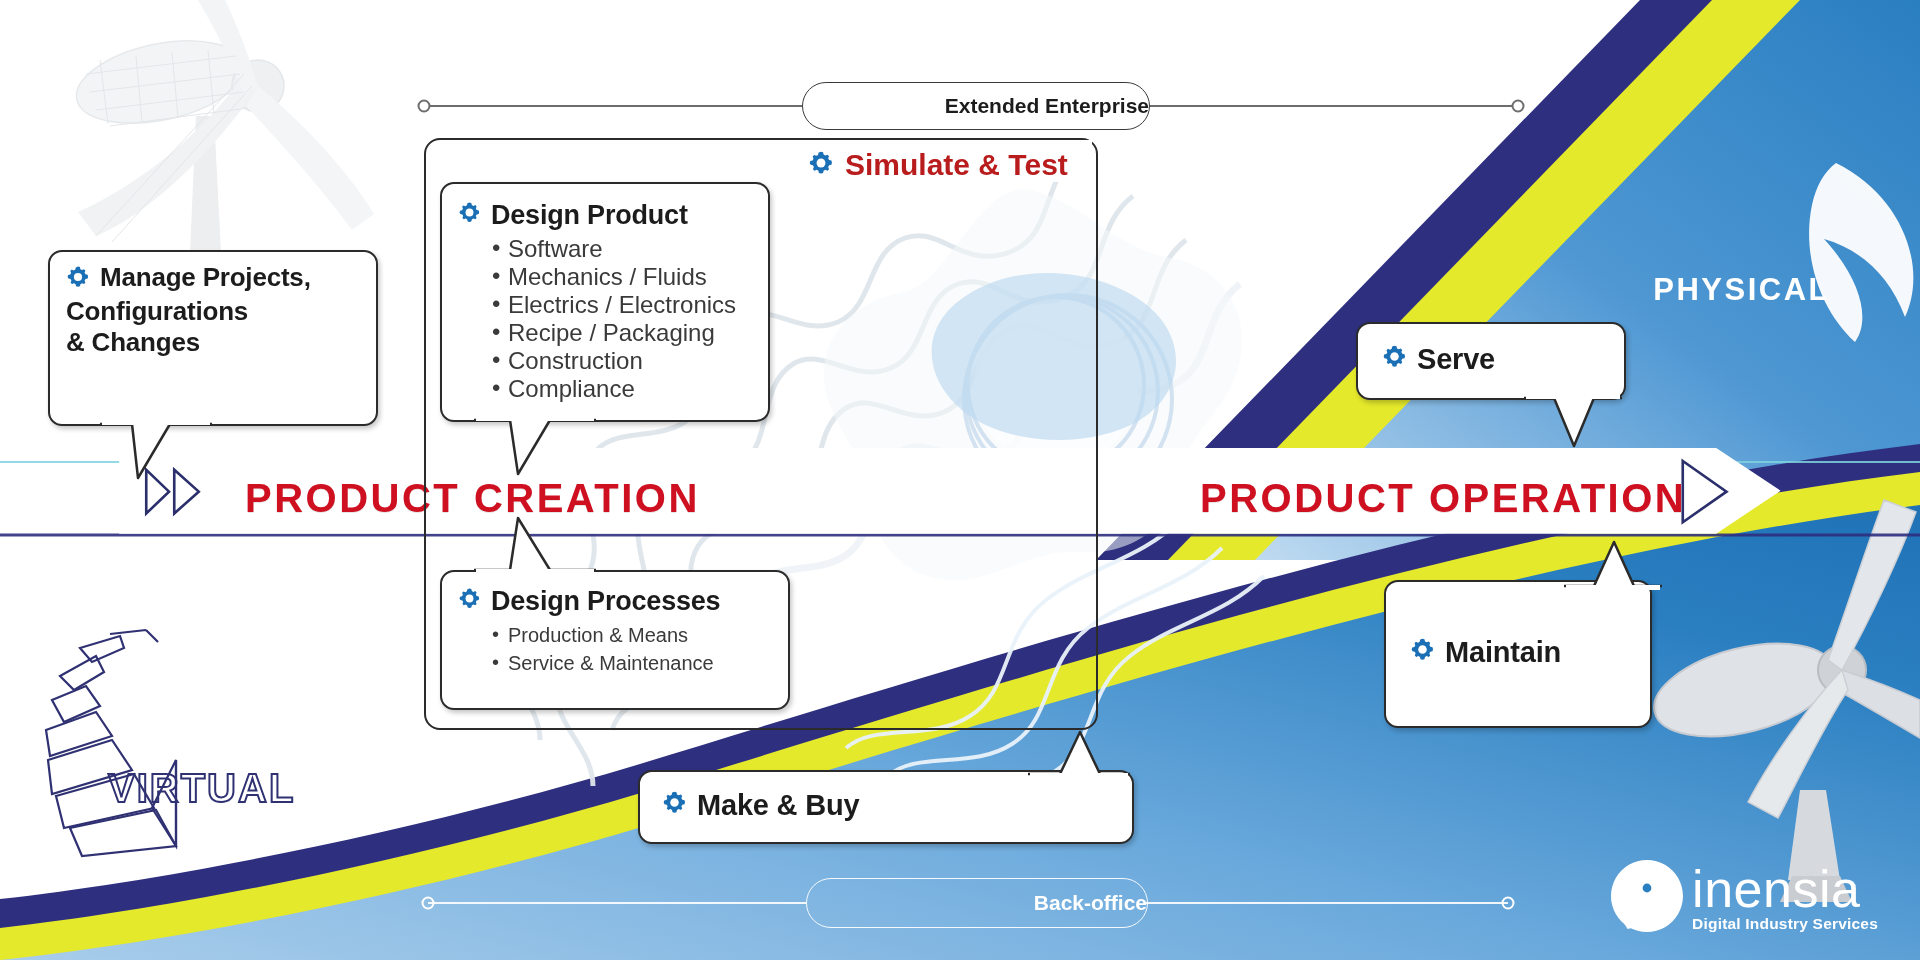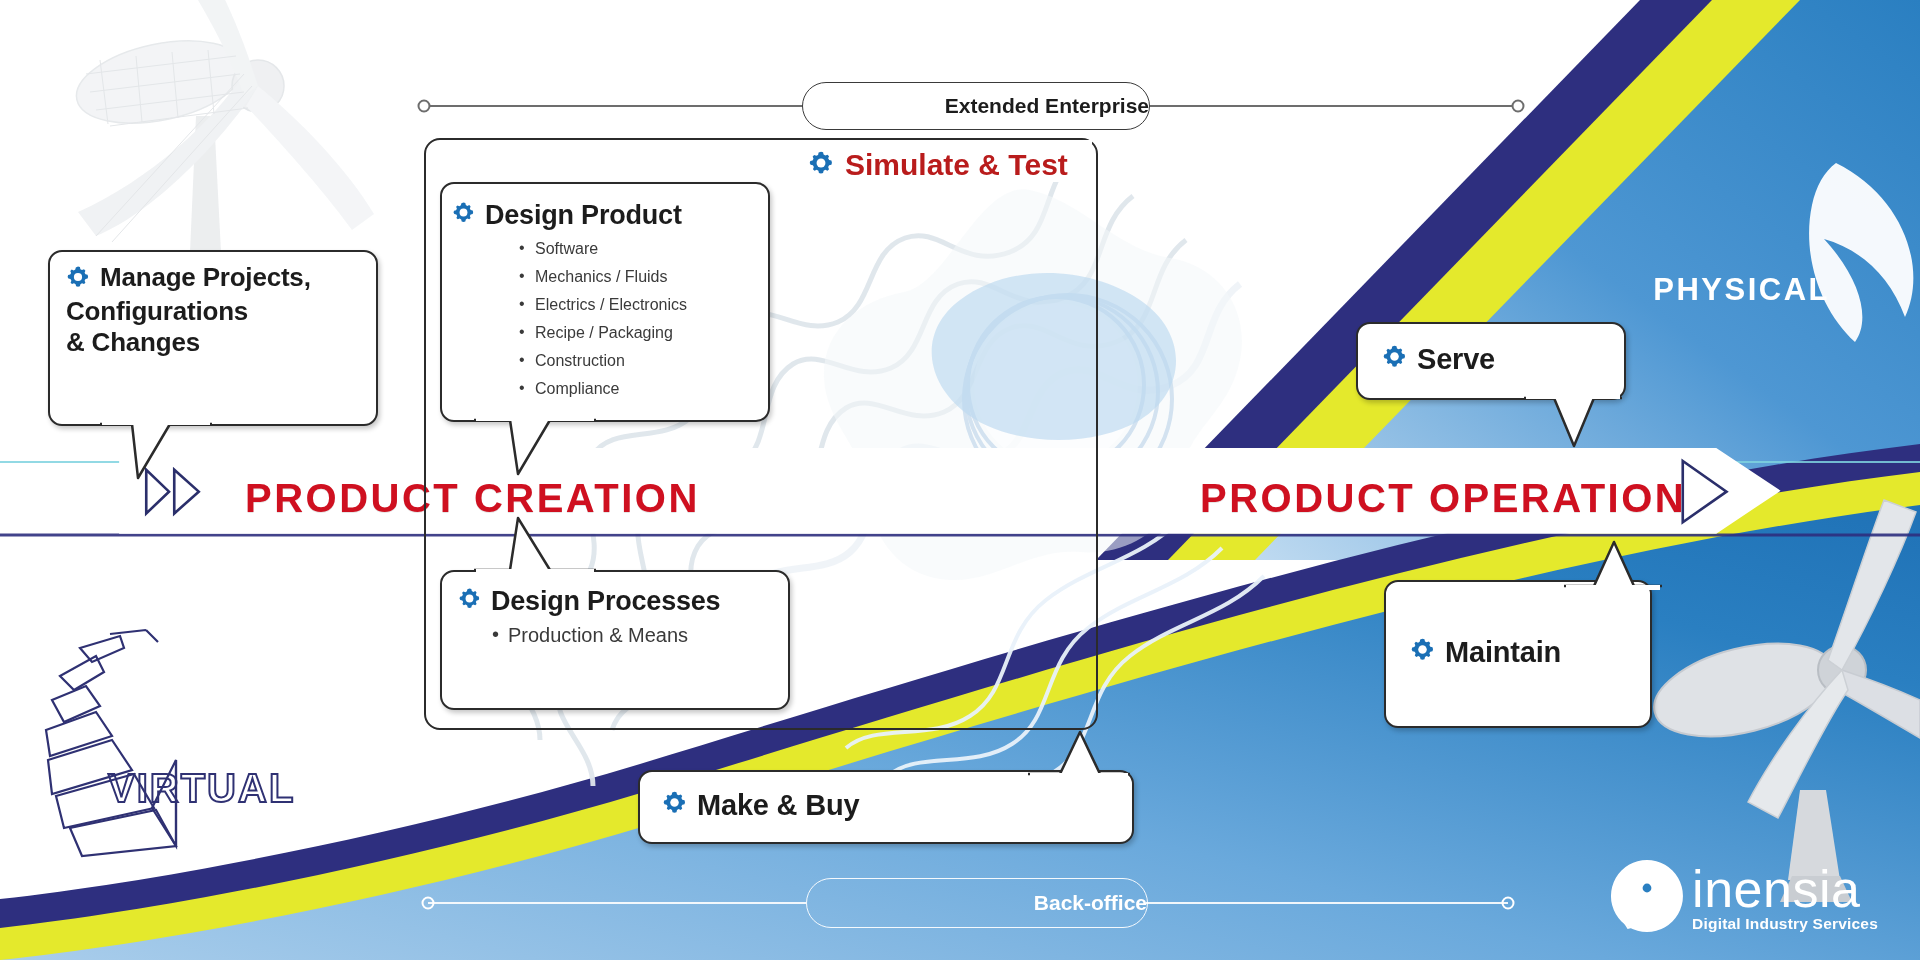--- a/index.html
+++ b/index.html
@@ -329,30 +329,30 @@
         <span>&amp; Changes</span>
       </span>
     </div>
   </div>
   <svg class="tail" style="left:96px; top:420px;" width="120" height="66">
     <path d="M4,4 L36,4 L42,58 L74,4 L116,4" fill="#ffffff" stroke="#2b2b2b" stroke-width="2.5" stroke-linejoin="round"></path>
     <path d="M6,2 L114,2" stroke="#ffffff" stroke-width="6"></path>
   </svg>
 
   <div class="callout" style="left:440px; top:182px; width:330px; height:240px;">
-    <div class="title" style="font-size:27px; padding:16px 0 2px 10px;">
+    <div class="title" style="font-size:27px; padding:16px 0 2px 16px;">
       <span class="gear">
         <svg width="23" height="23" viewBox="0 0 24 24">
             <path fill="#1a6fb5" d="M12 1.6l1.9.5.5 2.1 1.6.9 2-.8 1.4 1.4-.8 2 .9 1.6 2.1.5.5 1.9-.5 1.9-2.1.5-.9 1.6.8 2-1.4 1.4-2-.8-1.6.9-.5 2.1-1.9.5-1.9-.5-.5-2.1-1.6-.9-2 .8-1.4-1.4.8-2-.9-1.6-2.1-.5L1.6 12l.5-1.9 2.1-.5.9-1.6-.8-2L5.7 4.6l2 .8 1.6-.9.5-2.1z"></path>
             <circle cx="12" cy="12" r="4.1" fill="#ffffff"></circle>
           </svg>
       </span>
       <span>Design Product</span>
     </div>
-    <ul style="padding:2px 0 0 48px; font-size:16px; line-height:28px;margin-left:27px;">
+    <ul style="padding:2px 0 0 48px; font-size:24px; line-height:28px;">
       <li>Software</li>
       <li>Mechanics / Fluids</li>
       <li>Electrics / Electronics</li>
       <li>Recipe / Packaging</li>
       <li>Construction</li>
       <li>Compliance</li>
     </ul>
   </div>
   <svg class="tail" style="left:470px; top:416px;" width="130" height="66">
     <path d="M4,4 L40,4 L48,58 L80,4 L126,4" fill="#ffffff" stroke="#2b2b2b" stroke-width="2.5" stroke-linejoin="round"></path>
@@ -364,20 +364,21 @@
       <span class="gear">
         <svg width="23" height="23" viewBox="0 0 24 24">
             <path fill="#1a6fb5" d="M12 1.6l1.9.5.5 2.1 1.6.9 2-.8 1.4 1.4-.8 2 .9 1.6 2.1.5.5 1.9-.5 1.9-2.1.5-.9 1.6.8 2-1.4 1.4-2-.8-1.6.9-.5 2.1-1.9.5-1.9-.5-.5-2.1-1.6-.9-2 .8-1.4-1.4.8-2-.9-1.6-2.1-.5L1.6 12l.5-1.9 2.1-.5.9-1.6-.8-2L5.7 4.6l2 .8 1.6-.9.5-2.1z"></path>
             <circle cx="12" cy="12" r="4.1" fill="#ffffff"></circle>
           </svg>
       </span>
       <span>Design Processes</span>
     </div>
     <ul style="padding:2px 0 0 48px; font-size:20px; line-height:28px;">
       <li>Production &amp; Means</li>
+      <li>Service &amp; Maintenance</li>
     </ul>
   </div>
   <svg class="tail" style="left:470px; top:512px;" width="130" height="64">
     <path d="M4,58 L40,58 L48,6 L80,58 L126,58" fill="#ffffff" stroke="#2b2b2b" stroke-width="2.5" stroke-linejoin="round"></path>
     <path d="M6,60 L124,60" stroke="#ffffff" stroke-width="6"></path>
   </svg>
 
   <div class="callout" style="left:638px; top:770px; width:496px; height:74px;">
     <div class="title" style="font-size:29px; padding:17px 0 0 22px;">
       <span class="gear">

